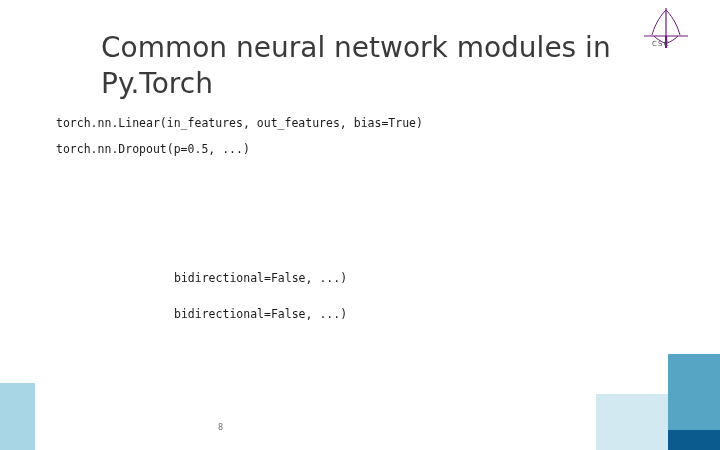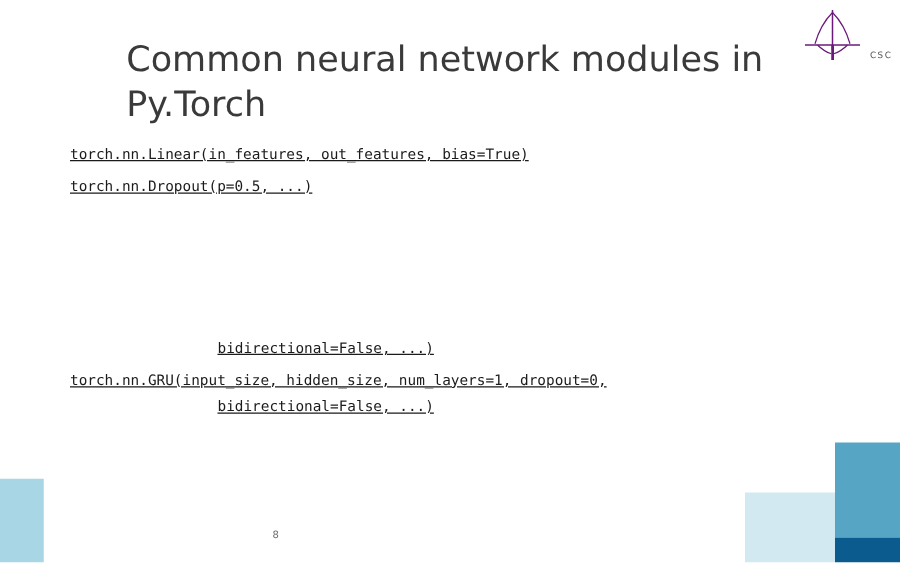--- a/index.html
+++ b/index.html
@@ -25,21 +25,20 @@
   }
   .logo svg { display: block; }
   .logo-text {
     position: absolute;
     top: 40px;
     left: 652px;
     font-size: 7px;
     letter-spacing: 1.2px;
     color: #555555;
     font-family: "DejaVu Sans", sans-serif;
-    margin-left: 44px;
   }
 
   
   .title {
     position: absolute;
     top: 30px;
     left: 56px;
     width: 560px;
     font-size: 28px;
     line-height: 1.28;
@@ -55,21 +54,20 @@
     top: 118px;
     left: 56px;
     width: 610px;
     font-family: "DejaVu Sans Mono", monospace;
     font-size: 11.5px;
     color: #1b1b1b;
   }
   .code-line {
     white-space: pre;
     line-height: 1.0;
-    text-decoration: underline;
   }
   .sp-10 { height: 10px; }
   .sp-14 { height: 14px; }
   .sp-18 { height: 18px; }
   .indent-ind { padding-left: 118px; }
 
   
   .sq { position: absolute; }
   .sq-left-light  { left: 0;    top: 383px; width: 35px; height: 67px; background: #a9d6e5; }
   .sq-mid-pale    { left: 596px; top: 394px; width: 72px; height: 56px; background: #d3e9f2; }
@@ -112,21 +110,20 @@
   <div class="code-line">torch.nn.Dropout(p=0.5, ...)</div>
   <div class="sp-18"></div>
   <div class="sp-18"></div>
   <div class="sp-18"></div>
   <div class="sp-18"></div>
   <div class="sp-18"></div>
   <div class="sp-18"></div>
   <div class="sp-10"></div>
   <div class="code-line indent-ind">bidirectional=False, ...)</div>
   <div class="sp-14"></div>
-  <div class="code-line">torch.nn.GRU(input_size, hidden_size, num_layers=1, dropout=0,</div>
   <div class="sp-10"></div>
   <div class="code-line indent-ind">bidirectional=False, ...)</div>
 </div>
 
 <div class="page-number">8</div>
 
 <div class="sq sq-left-light"></div>
 <div class="sq sq-mid-pale"></div>
 <div class="sq sq-right-teal"></div>
 <div class="sq sq-right-blue"></div>

